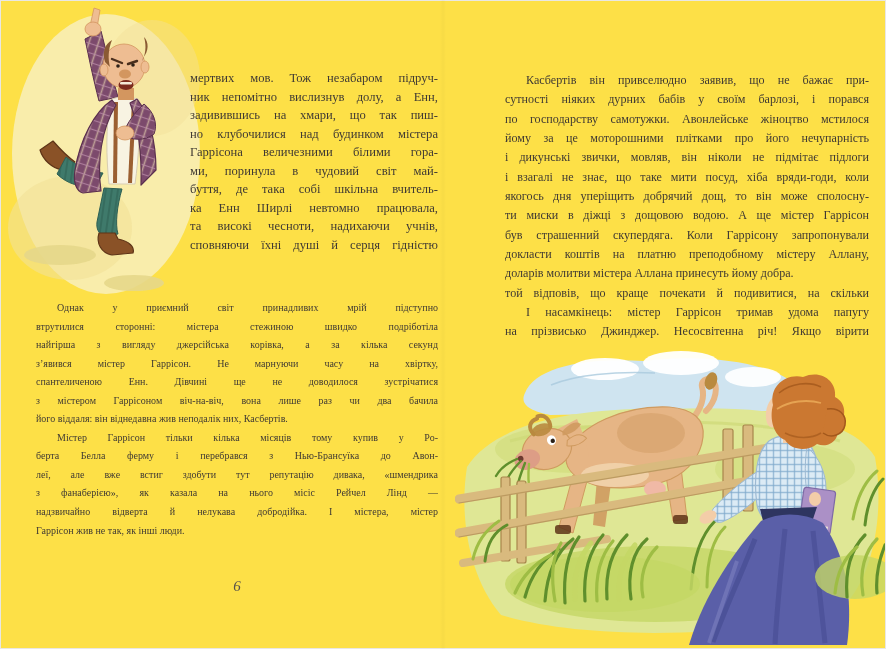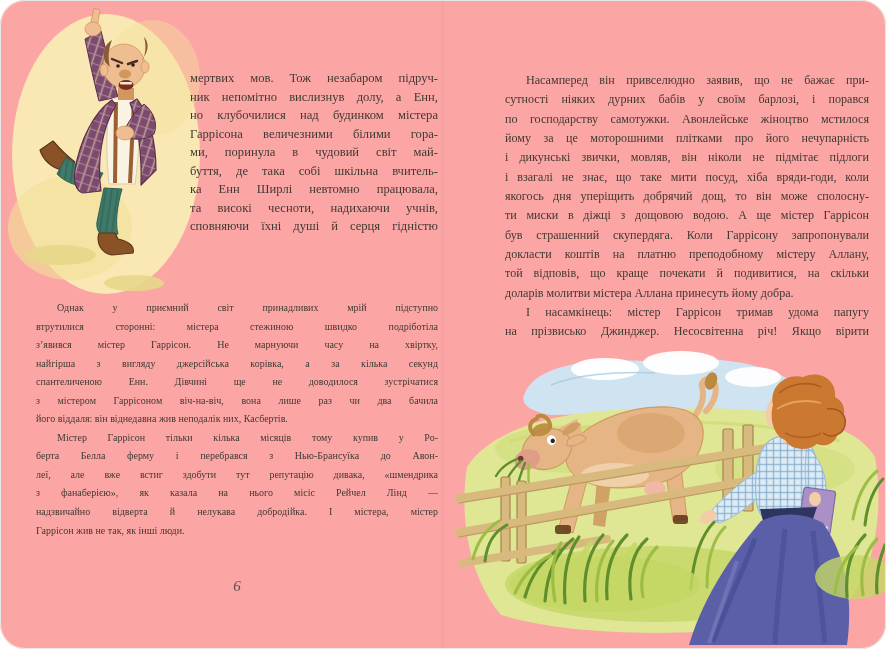--- a/index.html
+++ b/index.html
@@ -1,24 +1,23 @@
 <!DOCTYPE html>
 <html style="--text: #403a33; --washY: #f8eeb6; --washY2: #f2e198; --washShadow: #e6d78a; --skin: #eebd92; --skinShade: #d3965f; --skin2: #f3cda8; --jacket: #7c4a6c; --jacketLight: #b98ba6; --jacketCream: #d8c3a8; --pants: #3f7a6b; --pantsDark: #2d5f53; --boot: #8a5227; --bootDark: #5e3417; --hair: #8a5a33; --shirt: #f8f3e2; --suspender: #9b5f31; --sky: #cfe4f0; --skyLine: #a9c9dd; --field: #dfe795; --fieldDark: #cdda74; --grassLight: #c4d765; --grassMid: #9ebd44; --grassDark: #5f8f2c; --fence: #d9ba7e; --fenceDark: #a8854c; --cow: #e6b585; --cowDark: #cf9a5f; --cowBelly: #f3d7b0; --muzzle: #dd9d86; --nostril: #6d3a30; --horn: #b98a3f; --udder: #f0b9a6; --girlHair: #cb7831; --girlHairDark: #a3581c; --girlHairLight: #e9a756; --blouse: #dcebf5; --blouseCheck: #7fa9cc; --sash: #2e3560; --skirt: #5a5fa8; --skirtDark: #42478d; --skirtLight: #8387c4; --book: #ab90c6; --pages: #f2ead9;"><head>
 <meta charset="utf-8">
 <style>
   html,body{margin:0;padding:0;background:#ffffff;}
   .spread{
     position:relative;
     width:886px;height:649px;
-    background:#fca5a5;
+    background:#fde047;
     overflow:hidden;
     font-family:"Liberation Serif","DejaVu Serif",serif;
     color:#403a33;
     box-shadow:inset 0 0 0 1px #e9e7e3;
-    border-radius:25px;
   }
   .spread::before{
     content:'';position:absolute;left:440px;top:0;width:6px;height:100%;
     background:linear-gradient(90deg,rgba(0,0,0,0) 0%,rgba(0,0,0,0.025) 50%,rgba(0,0,0,0) 100%);
     pointer-events:none;
   }
   .col{position:absolute;}
   .line{
     text-align:justify;
     text-align-last:justify;
@@ -97,35 +96,36 @@
           <ellipse cx="119" cy="72" rx="6" ry="4.5" fill="var(--skinShade)"></ellipse>
           <ellipse cx="120" cy="83" rx="7.5" ry="5" fill="#7c2b1e"></ellipse>
           <rect x="114" y="80" width="12" height="2.6" rx="1.3" fill="#f4ead8"></rect>
         </g>
       </g>
     </svg>
 
     <div class="col col-narrow">
       <div class="line">мертвих мов. Тож незабаром підруч-</div>
       <div class="line">ник непомітно вислизнув долу, а Енн,</div>
+      <div class="line">задивившись на хмари, що так пиш-</div>
       <div class="line">но клубочилися над будинком містера</div>
       <div class="line">Гаррісона величезними білими гора-</div>
       <div class="line">ми, поринула в чудовий світ май-</div>
       <div class="line">буття, де така собі шкільна вчитель-</div>
       <div class="line">ка Енн Ширлі невтомно працювала,</div>
       <div class="line">та високі чесноти, надихаючи учнів,</div>
       <div class="line">сповняючи їхні душі й серця гідністю</div>
     </div>
 
     <div class="col col-wide">
       <div>
         <div class="line indent">Однак у приємний світ принадливих мрій підступно</div>
         <div class="line">втрутилися сторонні: містера стежиною швидко подріботіла</div>
+        <div class="line">найгірша з вигляду джерсійська корівка, а за кілька секунд</div>
         <div class="line">з’явився містер Гаррісон. Не марнуючи часу на хвіртку,</div>
-        <div class="line">найгірша з вигляду джерсійська корівка, а за кілька секунд</div>
         <div class="line">спантеличеною Енн. Дівчині ще не доводилося зустрічатися</div>
         <div class="line">з містером Гаррісоном віч-на-віч, вона лише раз чи два бачила</div>
         <div class="line end">його віддаля: він віднедавна жив неподалік них, Касбертів.</div>
       </div>
       <div>
         <div class="line indent">Містер Гаррісон тільки кілька місяців тому купив у Ро-</div>
         <div class="line">берта Белла ферму і перебрався з Нью-Брансуїка до Авон-</div>
         <div class="line">леї, але вже встиг здобути тут репутацію дивака, «шмендрика</div>
         <div class="line">з фанаберією», як казала на нього місіс Рейчел Лінд —</div>
         <div class="line">надзвичайно відверта й нелукава добродійка. І містера, містер</div>
@@ -133,32 +133,32 @@
       </div>
     </div>
 
     <div class="pageno">6</div>
   </section>
 
   <section>
 
     <div class="col col-right">
       <div>
-        <div class="line indent">Насамперед він привселюдно заявив, що не бажає при-</div>
+        <div class="line indent">Касбертів він привселюдно заявив, що не бажає при-</div>
         <div class="line">сутності ніяких дурних бабів у своїм барлозі, і порався</div>
         <div class="line">по господарству самотужки. Авонлейське жіноцтво мстилося</div>
         <div class="line">йому за це моторошними плітками про його нечупарність</div>
         <div class="line">і дикунські звички, мовляв, він ніколи не підмітає підлоги</div>
         <div class="line">і взагалі не знає, що таке мити посуд, хіба вряди-годи, коли</div>
         <div class="line">якогось дня уперіщить добрячий дощ, то він може сполосну-</div>
         <div class="line">ти миски в діжці з дощовою водою. А ще містер Гаррісон</div>
         <div class="line">був страшенний скупердяга. Коли Гаррісону запропонували</div>
         <div class="line">докласти коштів на платню преподобному містеру Аллану,</div>
+        <div class="line end">доларів молитви містера Аллана принесуть йому добра.</div>
         <div class="line">той відповів, що краще почекати й подивитися, на скільки</div>
-        <div class="line end">доларів молитви містера Аллана принесуть йому добра.</div>
       </div>
       <div>
         <div class="line indent">І насамкінець: містер Гаррісон тримав удома папугу</div>
         <div class="line">на прізвисько Джинджер. Несосвітенна річ! Якщо вірити</div>
       </div>
     </div>
 
     <svg class="illus-cow" viewBox="0 0 430 300" aria-hidden="true">
       <defs>
         <pattern id="gingham" width="7" height="7" patternUnits="userSpaceOnUse">

